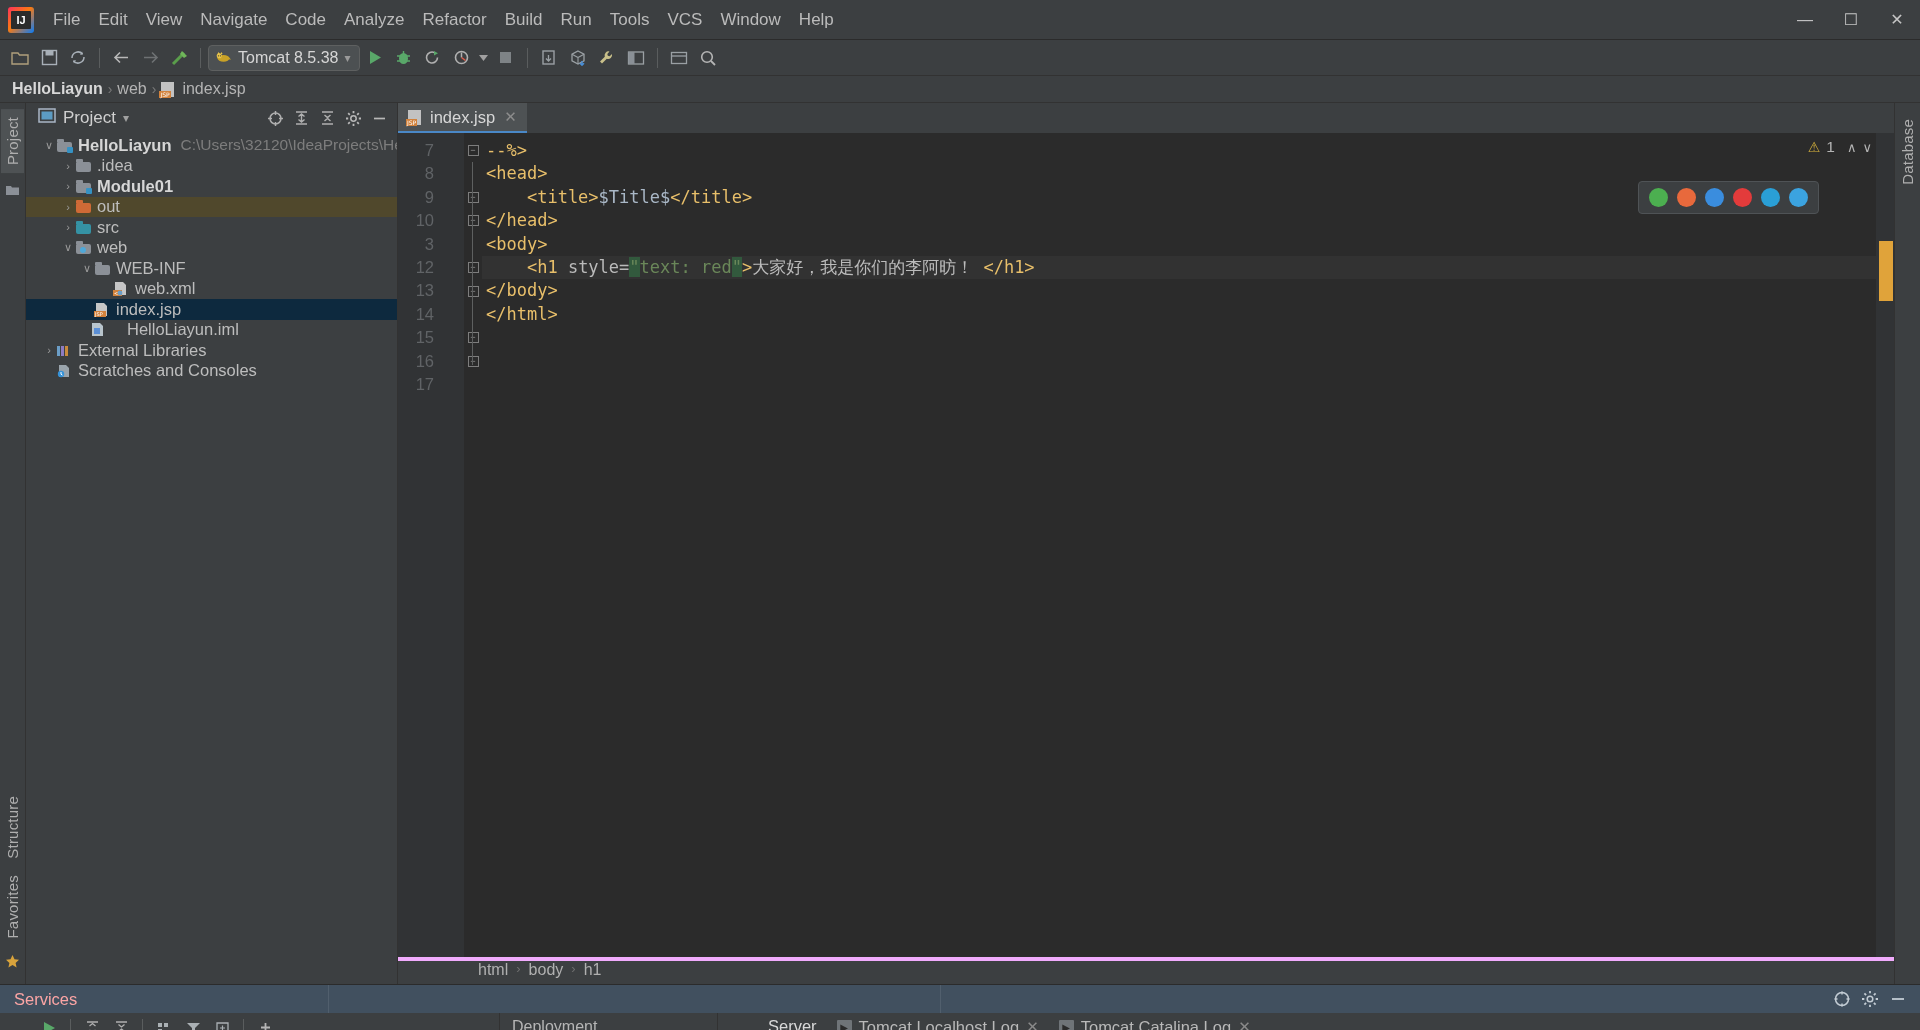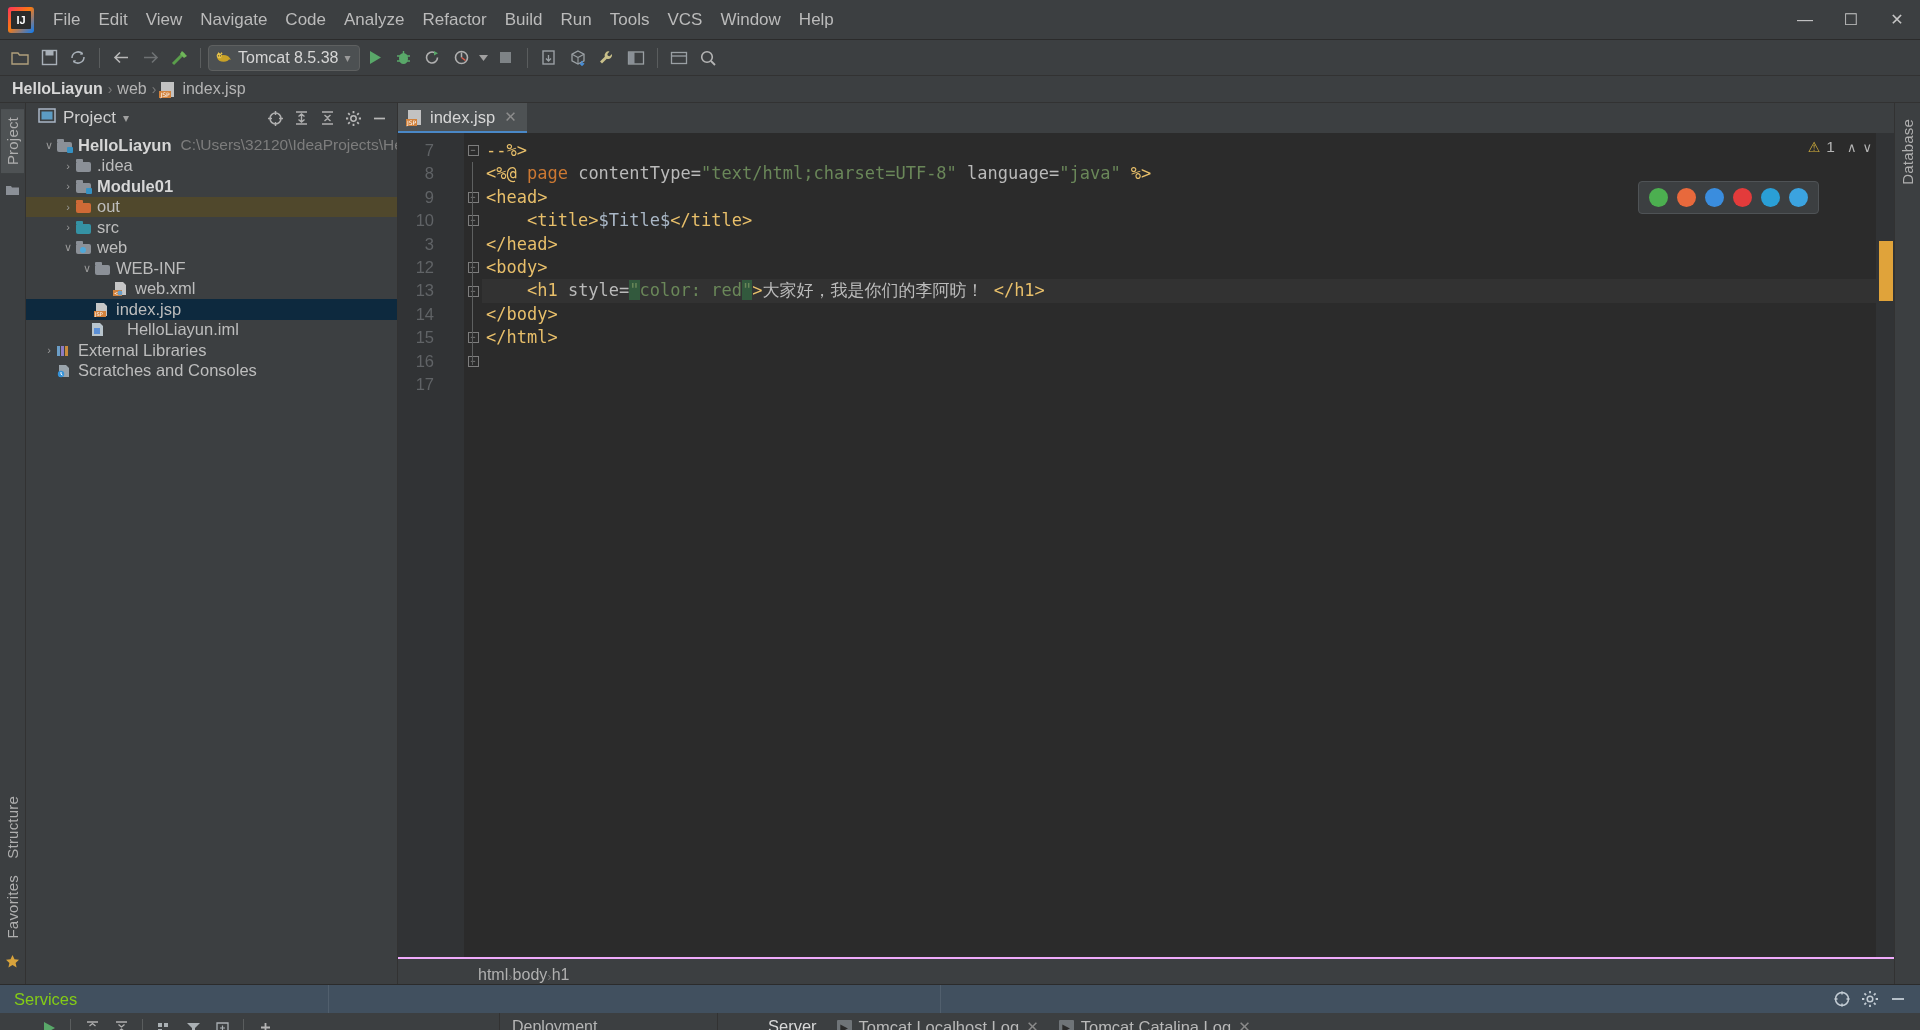--- a/index.html
+++ b/index.html
@@ -160,34 +160,34 @@
   #insp-head .warn-tri { color:#d9b43c; font-size:14px; }
   #browser-pop {
     position:absolute; right:75px; top:48px; display:flex; align-items:center; gap:9px;
     background:#3c3f41; border:1px solid #4f5356; border-radius:4px; padding:6px 10px; z-index:5;
   }
   .bdot { width:19px; height:19px; border-radius:50%; }
   #scroll-mark { position:absolute; right:1px; top:108px; width:14px; height:60px; background:#e0a33a; }
 
   
   #code-bc {
-    height:27px; background:#3c3f41; display:flex; align-items:flex-end; 
-    padding-left:80px; font-size:16px; color:#b0b0b0; border-top:2px solid #f0abfc;
+    height:27px; background:#3c3f41; display:flex; align-items:flex-start; gap:8px;
+    padding-left:80px; font-size:16px; color:#b0b0b0; border-top:4px solid #f0abfc;
   }
   #code-bc .sep { color:#6f6f6f; font-size:13px; }
 
   
   #services {
     height:392px; background:#3c3f41; display:flex; flex-direction:column;
     border-top:1px solid #2b2b2b;
   }
   #svc-header {
     height:28px; display:flex; align-items:center; background:#41505f;
   }
-  #svc-header .seg { height:28px; display:flex; align-items:center; padding-left:14px; font-size:16.5px; color:#84cc16; }
+  #svc-header .seg { height:28px; display:flex; align-items:center; padding-left:14px; font-size:16.5px; color:#fca5a5; }
   #svc-header .divx { width:1px; height:28px; background:#515f6d; }
   #svc-header .right-icons { margin-left:auto; display:flex; align-items:center; gap:4px; padding-right:10px; }
   .shi { width:24px; height:24px; display:flex; align-items:center; justify-content:center; }
 
   #svc-body { flex:1; display:flex; min-height:0; }
 
   
   #svc-strip {
     width:26px; background:#3c3f41; display:flex; flex-direction:column;
     align-items:center; padding-top:30px; gap:12px; flex:none;
@@ -594,26 +594,25 @@
           <div class="fold">
             <span class="fmark">−</span>
           </div>
           <div class="fold">
             <span class="fmark">−</span>
           </div>
           <div class="fold"></div>
         </div>
       <div id="code">
           <div class="cl"><span class="dir">--%&gt;</span></div>
-          <div class="cl"><span class="dir">&lt;%@ </span><span class="kw">page </span><span class="attr">contentType=</span><span class="str">"text/html;charset=UTF-8"</span><span class="attr"> language=</span><span class="str">"java"</span><span class="dir"> %&gt;</span></div>
           <div class="cl"><span class="tag">&lt;head&gt;</span></div>
           <div class="cl"><span class="tag">    &lt;title&gt;</span><span class="txt">$Title$</span><span class="tag">&lt;/title&gt;</span></div>
           <div class="cl"><span class="tag">&lt;/head&gt;</span></div>
           <div class="cl"><span class="tag">&lt;body&gt;</span></div>
-          <div class="cl cur"><span class="tag">    &lt;h1 </span><span class="attr">style=</span><span class="str hl-sel">"</span><span class="str">color: red</span><span class="str hl-sel">"</span><span class="tag">&gt;</span><span class="cjk">大家好，我是你们的李阿昉！</span><span class="tag"> &lt;/h1&gt;</span></div>
+          <div class="cl cur"><span class="tag">    &lt;h1 </span><span class="attr">style=</span><span class="str hl-sel">"</span><span class="str">text: red</span><span class="str hl-sel">"</span><span class="tag">&gt;</span><span class="cjk">大家好，我是你们的李阿昉！</span><span class="tag"> &lt;/h1&gt;</span></div>
           <div class="cl"><span class="tag">&lt;/body&gt;</span></div>
           <div class="cl"><span class="tag">&lt;/html&gt;</span></div>
           <div class="cl">&nbsp;</div>
         </div>
 
       <div id="insp-head">
         <span class="warn-tri">⚠</span>
         <span>1</span>
         <span style="font-size:13px;margin-left:6px;">∧</span>
         <span style="font-size:13px;">∨</span>

